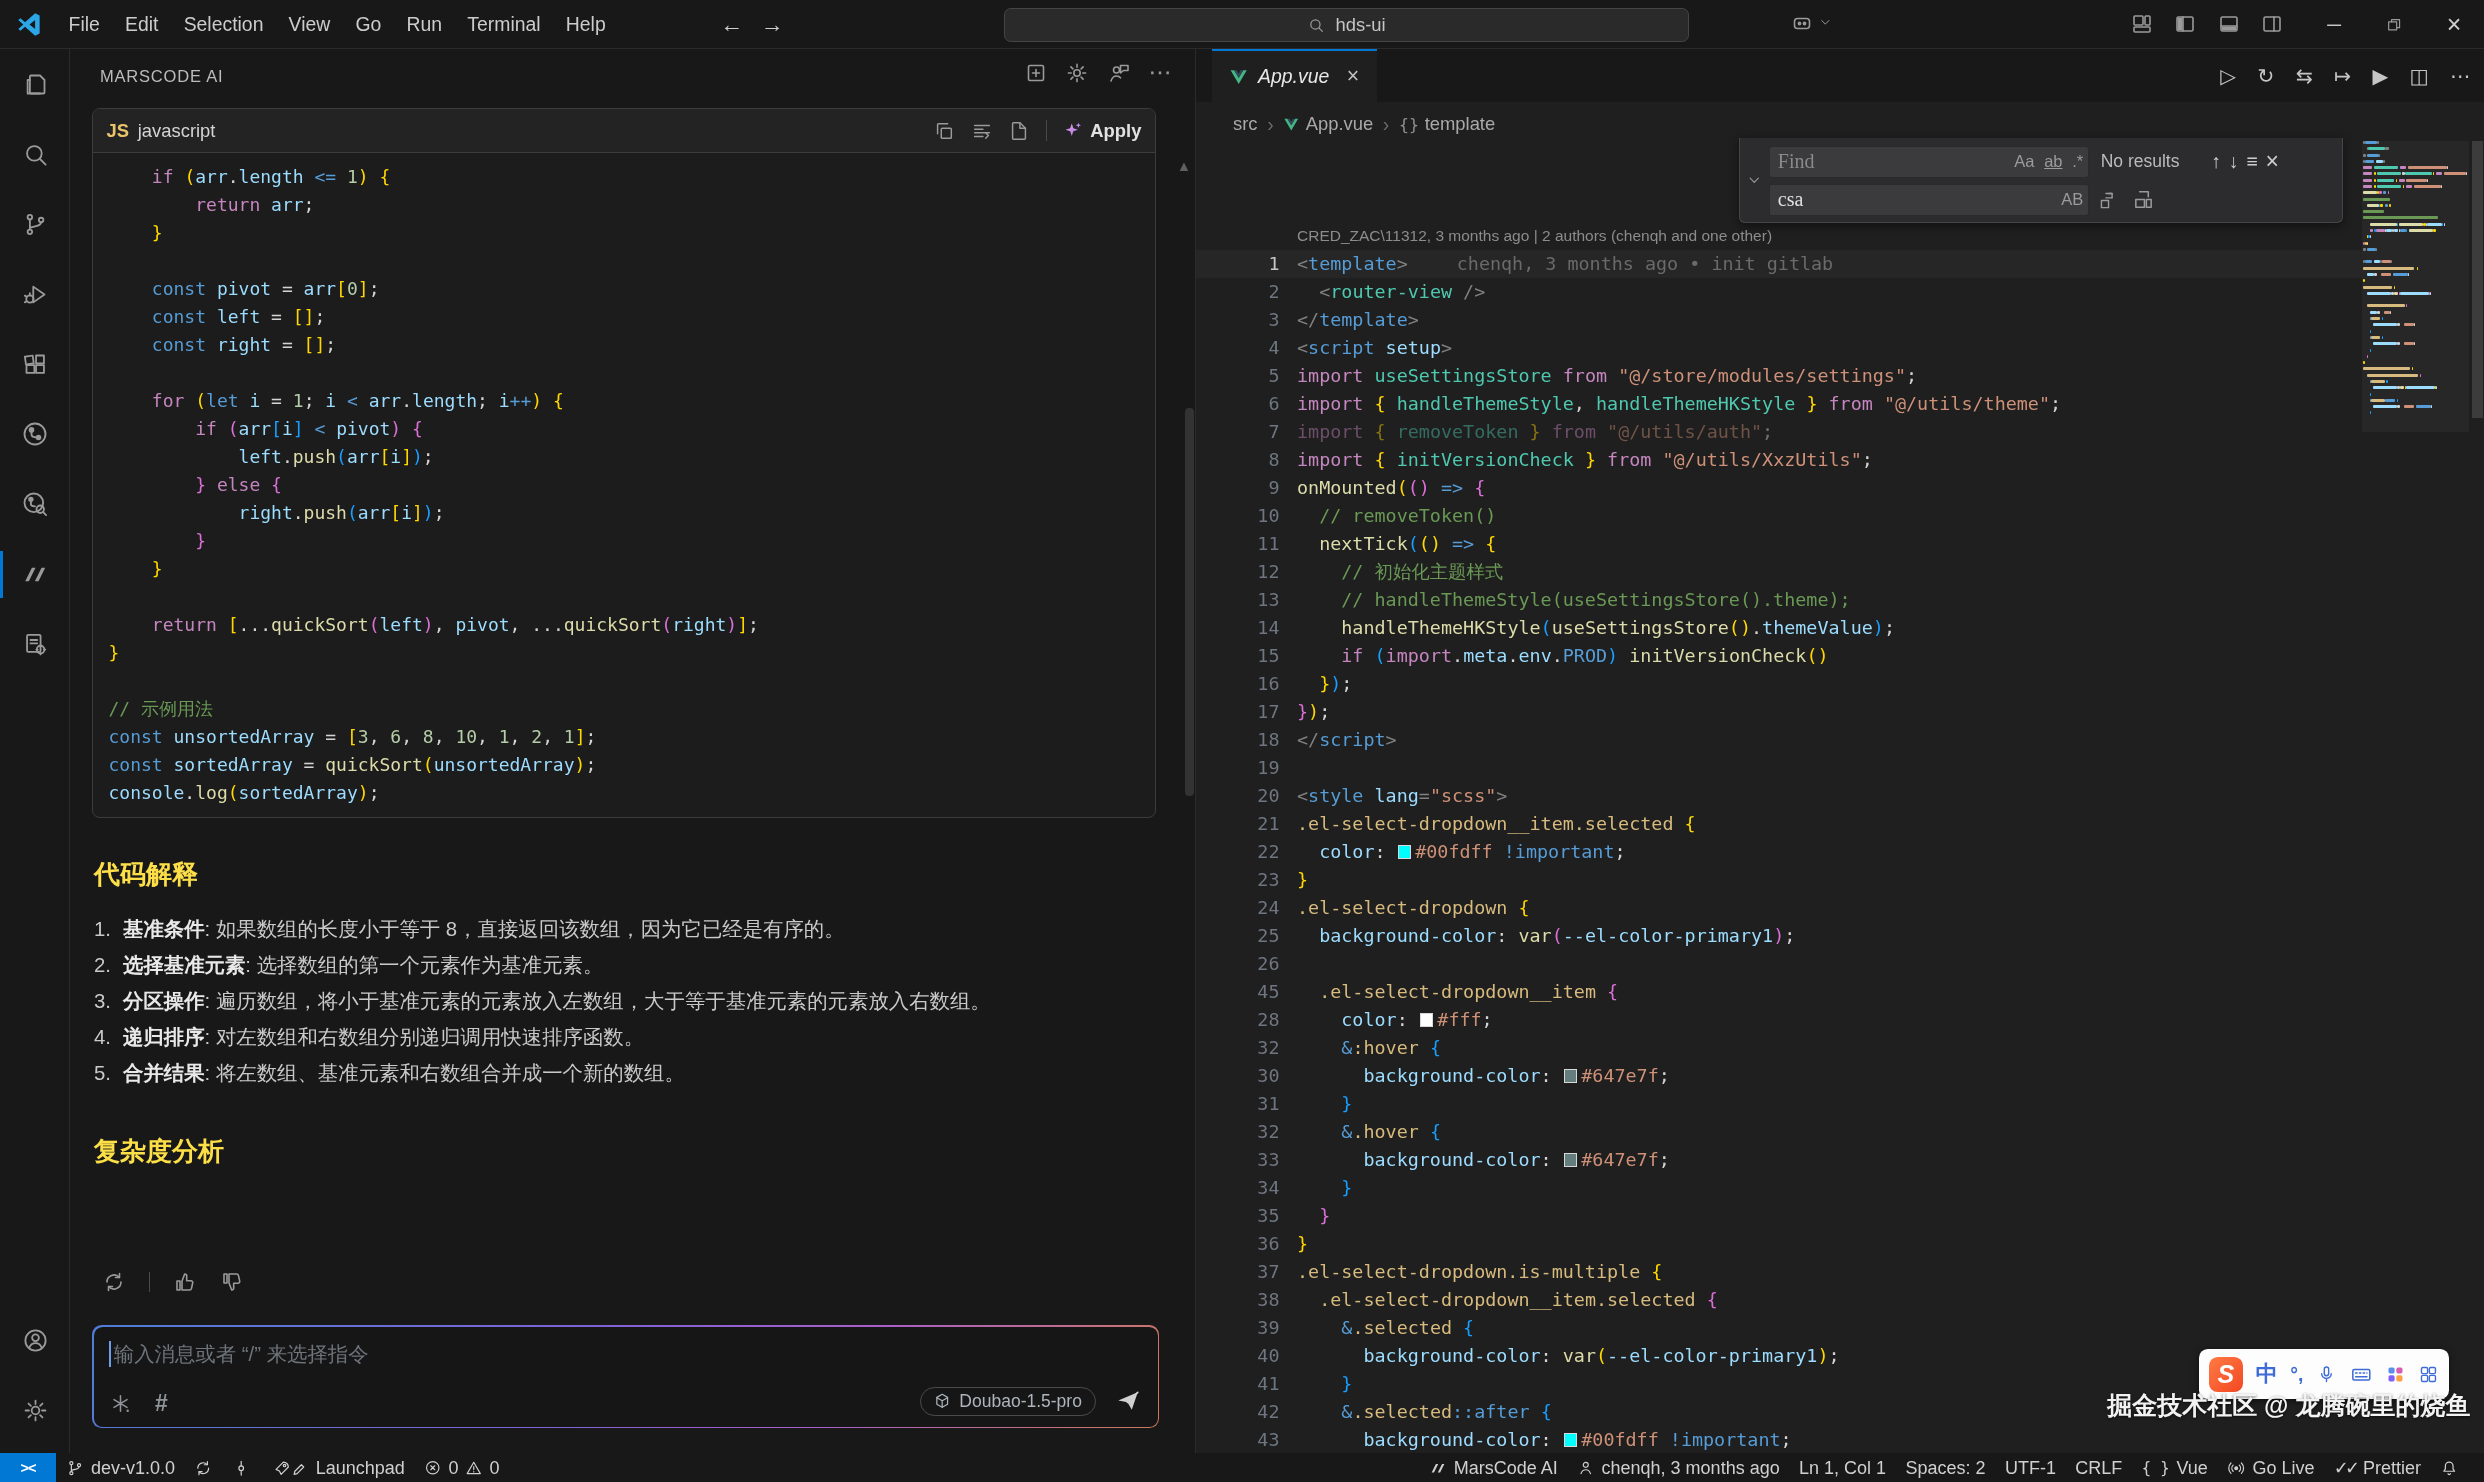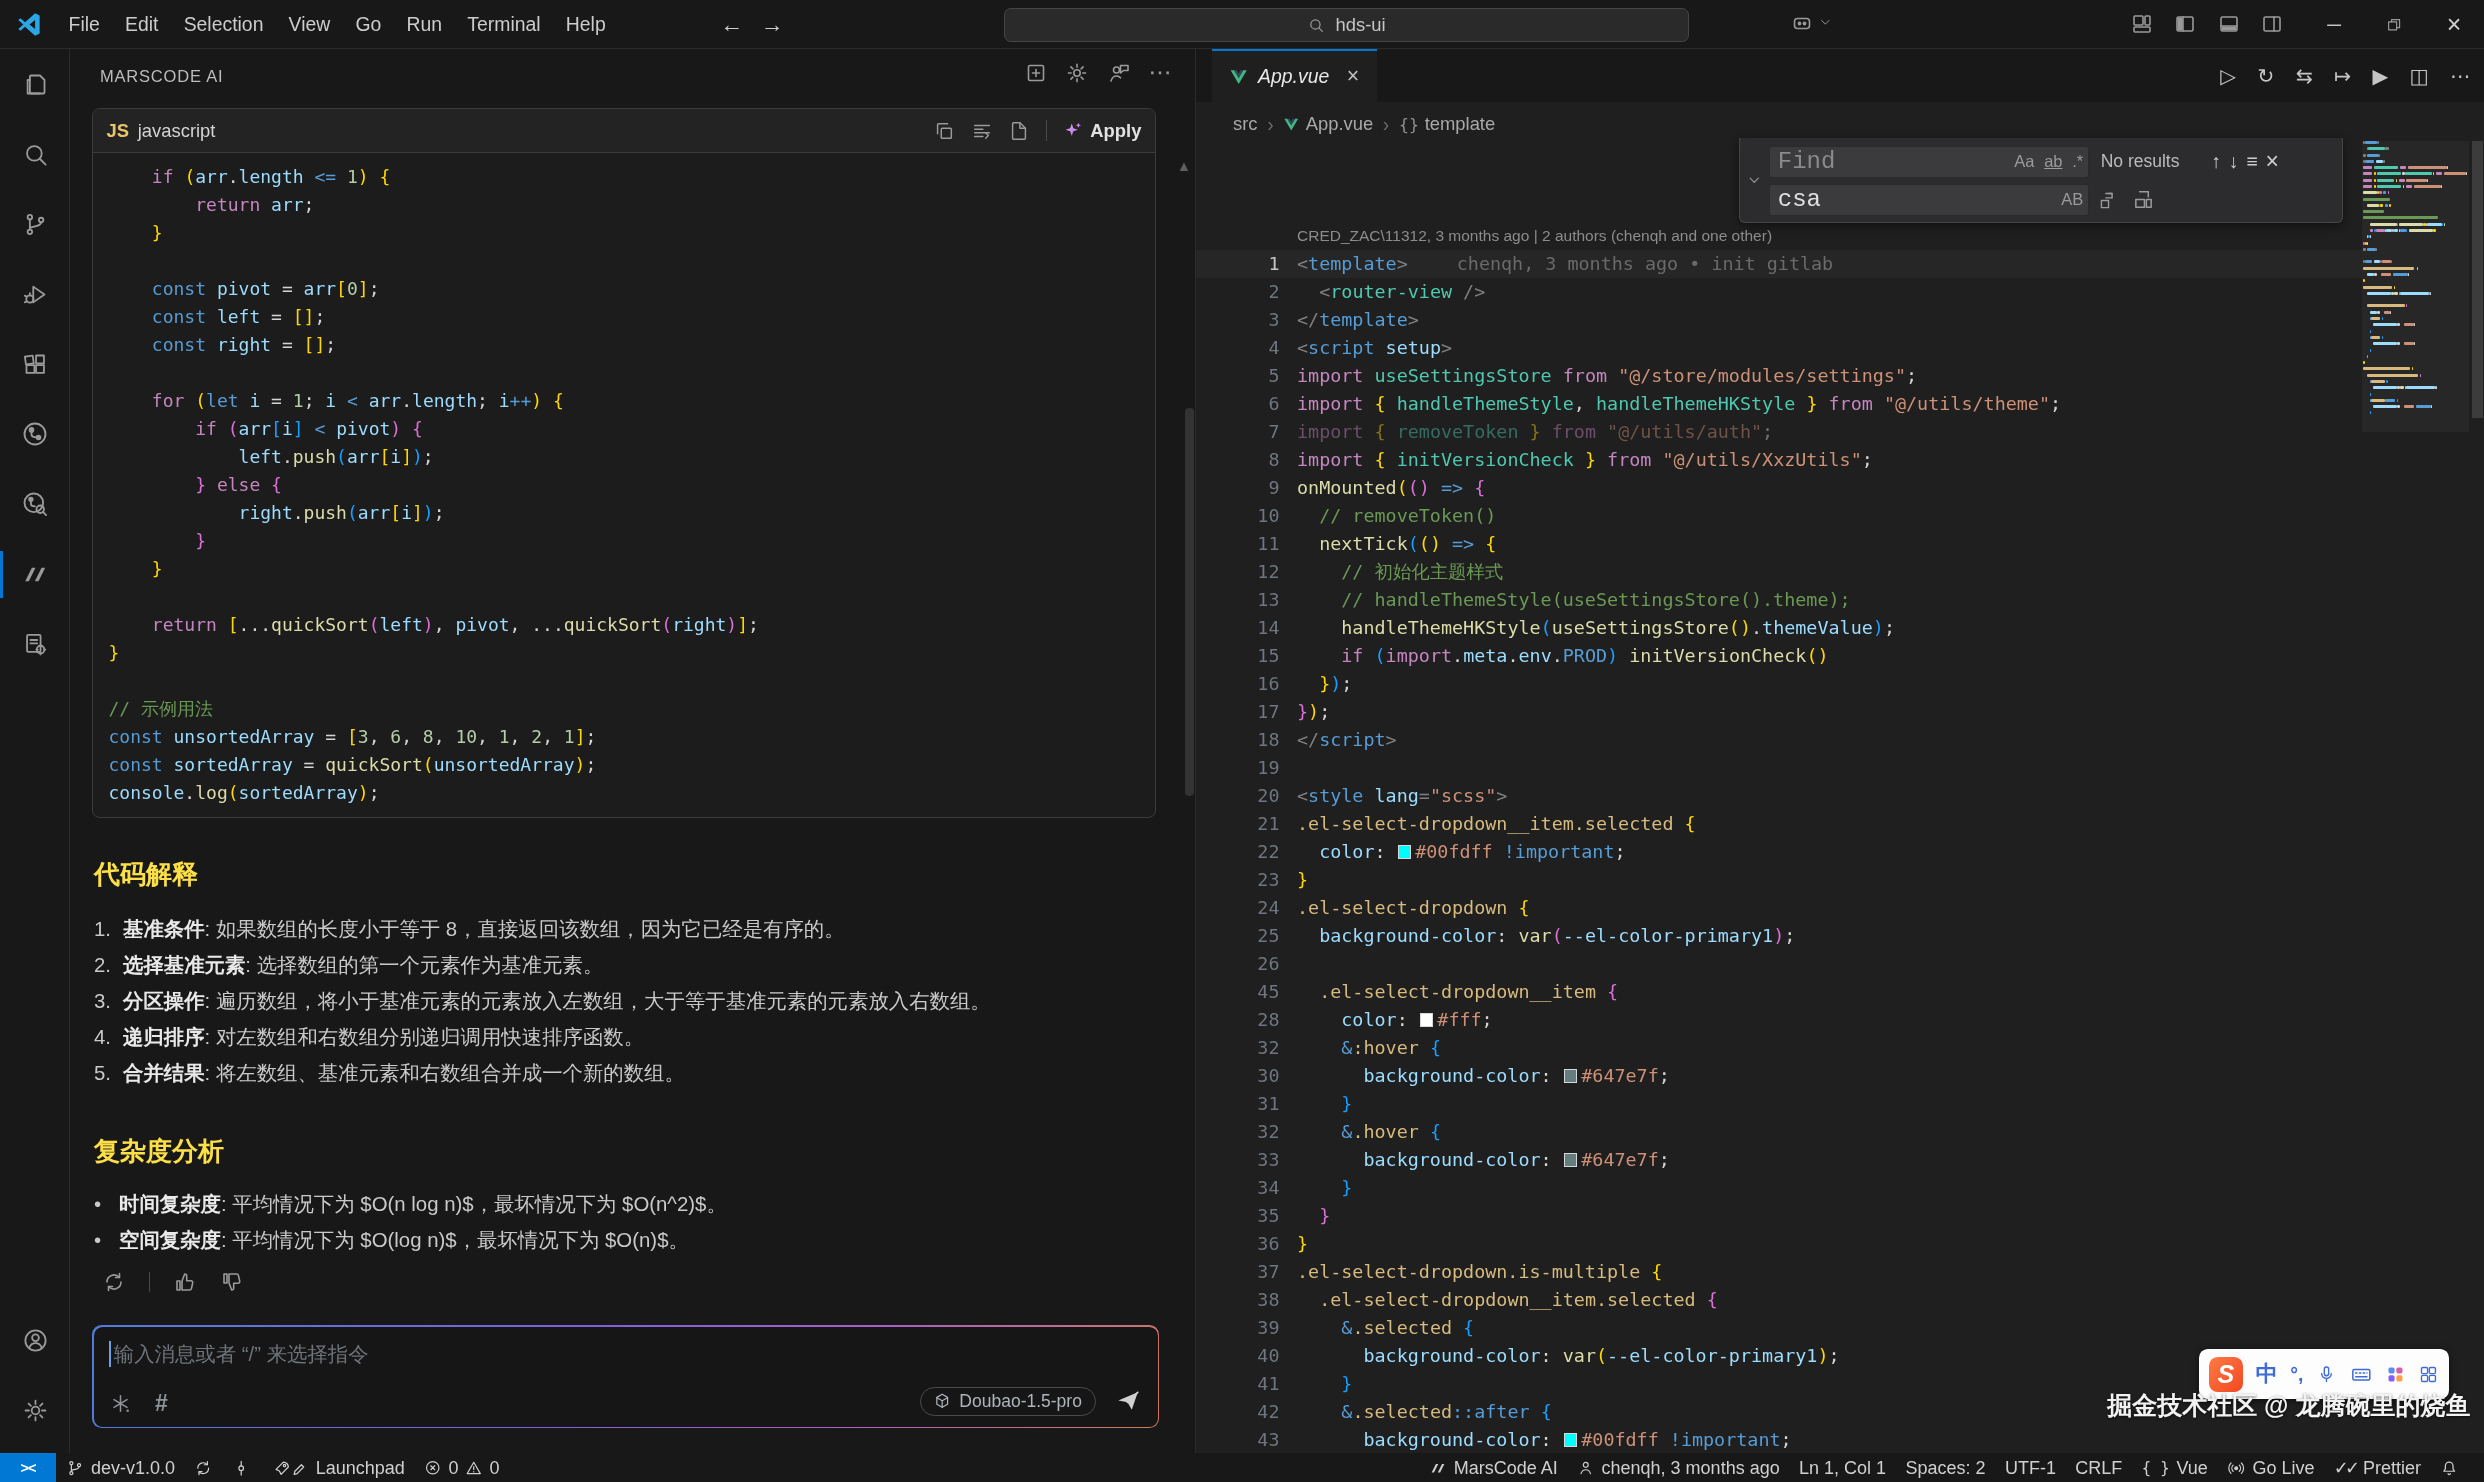--- a/index.html
+++ b/index.html
@@ -77,21 +77,21 @@
   .bc-sep{color:#6b6b6b;font-size:19.4px}
   .bc-braces{color:#8f8f8f;font-family:"DejaVu Sans Mono",monospace;font-size:16.5px}
 
   #find-widget{position:absolute;left:543px;top:89px;width:604px;height:85px;background:#2c2c2e;border:1px solid #454545;
     border-top:none;border-radius:0 0 5.8px 5.8px;box-shadow:0 2.9px 9.7px rgba(0,0,0,.45);display:flex}
   #find-toggle{width:29px;display:flex;align-items:center;justify-content:center;color:#b5b5b5}
   #find-cols{flex:1;padding:7.8px 7.8px 7.8px 0;display:flex;flex-direction:column;gap:5.8px}
   .find-row{display:flex;align-items:center;gap:7.8px}
   .find-input-wrap{position:relative;width:320px}
   .find-input-wrap input{width:100%;height:32px;background:#3b3b3d;border:1px solid #2a2a2a;border-radius:2.9px;color:#e0e0e0;
-    font-size:24px;padding:0 7.8px;outline:none;font-family:Liberation Mono, monospace}
+    font-size:20px;padding:0 7.8px;outline:none;font-family:Liberation Serif, serif}
   .find-input-wrap input::placeholder{color:#8a8a8a}
   .in-icons{position:absolute;right:5.8px;top:0;height:32px;display:flex;align-items:center;gap:9.7px;font-size:16.5px;color:#9a9a9a}
   .in-icons .ul{text-decoration:underline}
   #no-results{font-size:17.5px;color:#bbbbbb;margin-left:3.9px;width:103px}
   .find-btn{font-size:19.4px;color:#cccccc}
   #find-close{font-size:23px}
 
   #code-scroll{position:absolute;left:0;top:97px;right:122px;bottom:0;overflow:hidden}
   #editor-lines{padding-top:76px;font-family:"DejaVu Sans Mono",monospace;font-size:18.4px}
   .erow{display:flex;height:28px;line-height:28px;align-items:center}
@@ -412,24 +412,20 @@
   <div class="md-h" style="top:808px">代码解释</div>
   <div class="md-list" id="explain-list" style="top:862px">
       <div class="md-row"><span class="md-marker">1.</span><b>基准条件</b><span>: 如果数组的长度小于等于 8，直接返回该数组，因为它已经是有序的。</span></div>
       <div class="md-row"><span class="md-marker">2.</span><b>选择基准元素</b><span>: 选择数组的第一个元素作为基准元素。</span></div>
       <div class="md-row"><span class="md-marker">3.</span><b>分区操作</b><span>: 遍历数组，将小于基准元素的元素放入左数组，大于等于基准元素的元素放入右数组。</span></div>
       <div class="md-row"><span class="md-marker">4.</span><b>递归排序</b><span>: 对左数组和右数组分别递归调用快速排序函数。</span></div>
       <div class="md-row"><span class="md-marker">5.</span><b>合并结果</b><span>: 将左数组、基准元素和右数组合并成一个新的数组。</span></div>
     </div>
 
   <div class="md-h" style="top:1085px">复杂度分析</div>
-  <div class="md-list" id="complexity-list" style="top:1137px">
-      <div class="md-row"><span class="md-marker" style="min-width: 25px;">•</span><b>时间复杂度</b><span>: 平均情况下为 $O(n log n)$，最坏情况下为 $O(n^2)$。</span></div>
-      <div class="md-row"><span class="md-marker" style="min-width: 25px;">•</span><b>空间复杂度</b><span>: 平均情况下为 $O(log n)$，最坏情况下为 $O(n)$。</span></div>
-    </div>
 
   <div id="actions-row">
     <span class="ic" style="width:24px;height:24px">
         <svg viewBox="0 0 24 24">
           <path d="M19 12a7 7 0 0 1-12.2 4.7M5 12A7 7 0 0 1 17.2 7.3"></path>
           <path d="M17.5 3.5v4h-4M6.5 20.5v-4h4"></path>
         </svg>
       </span>
     <span class="vdiv" style="height:19.4px"></span>
     <span class="ic" style="width:24px;height:24px">

